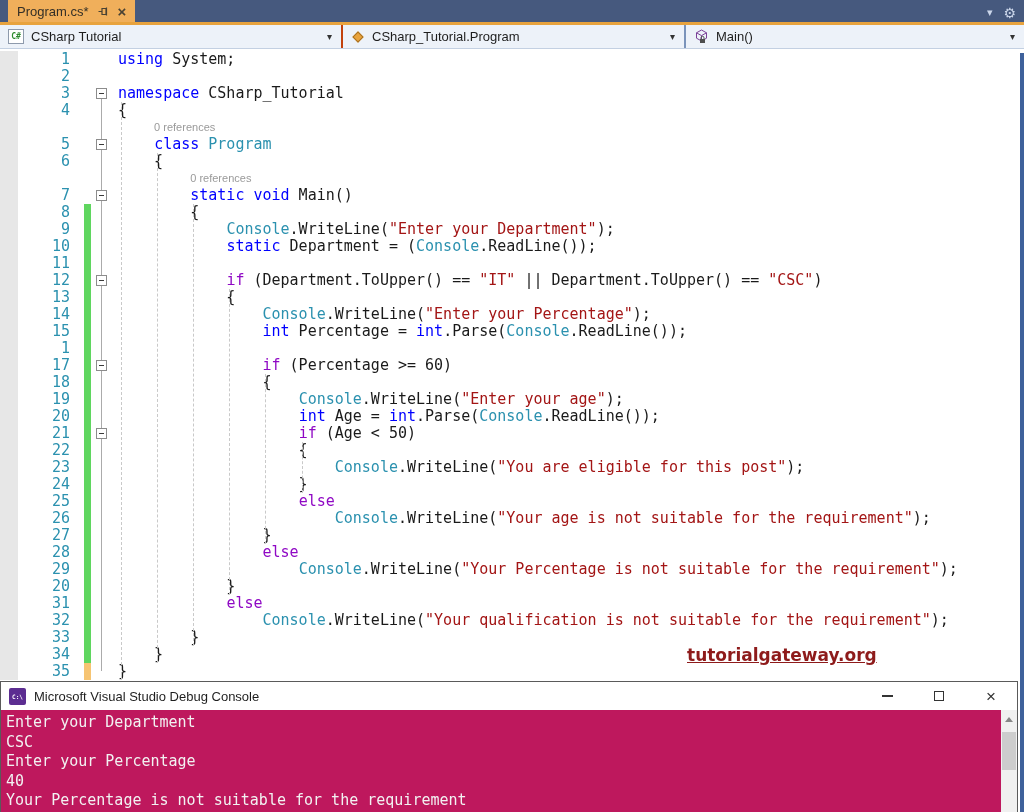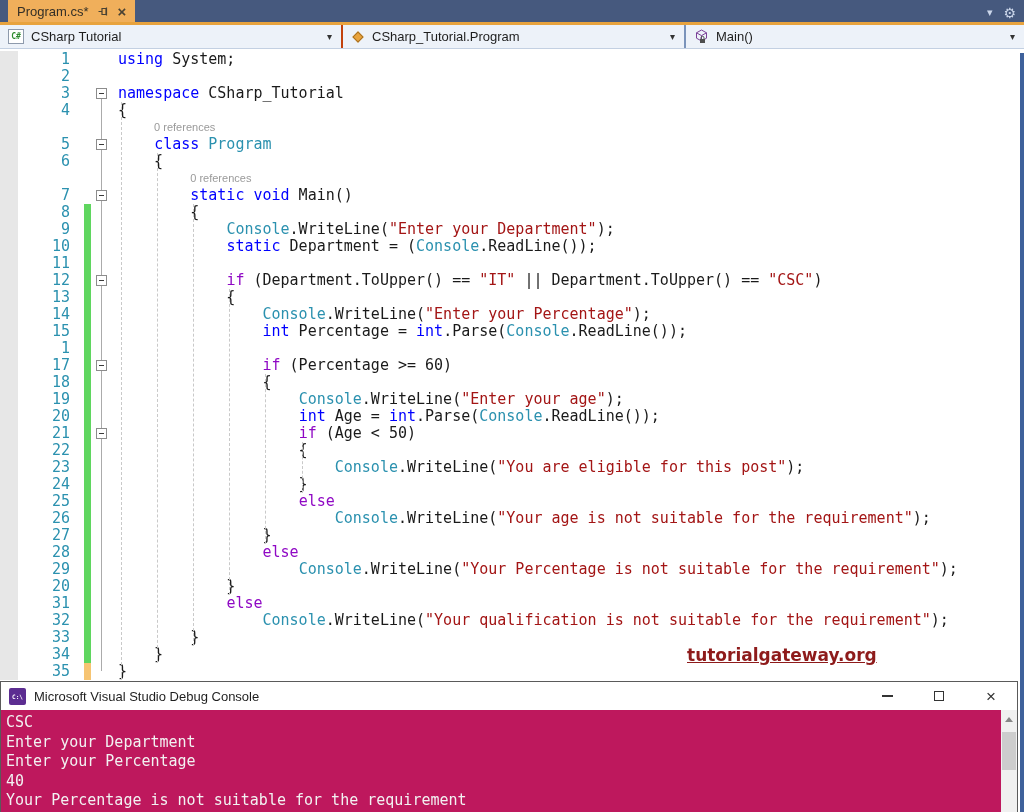--- a/index.html
+++ b/index.html
@@ -186,22 +186,22 @@
         </span>
       <span class="cbtn">
           <span class="max-glyph"></span>
         </span>
       <span class="cbtn">
           <span class="close-glyph">×</span>
         </span>
     </span>
   </div>
   <div class="console-body">
-    <div class="cline">CSC</div>
-      <div class="cline">Enter your Department</div>
+    <div class="cline">Enter your Department</div>
+      <div class="cline">CSC</div>
       <div class="cline">Enter your Percentage</div>
       <div class="cline">40</div>
       <div class="cline">Your Percentage is not suitable for the requirement</div>
       <div class="console-scroll">
       <span class="scroll-up">
           <i></i>
         </span>
       <span class="scroll-thumb"></span>
     </div>
   </div>

